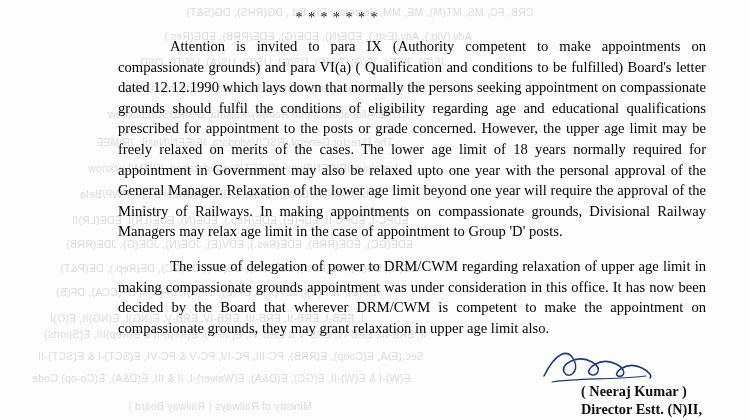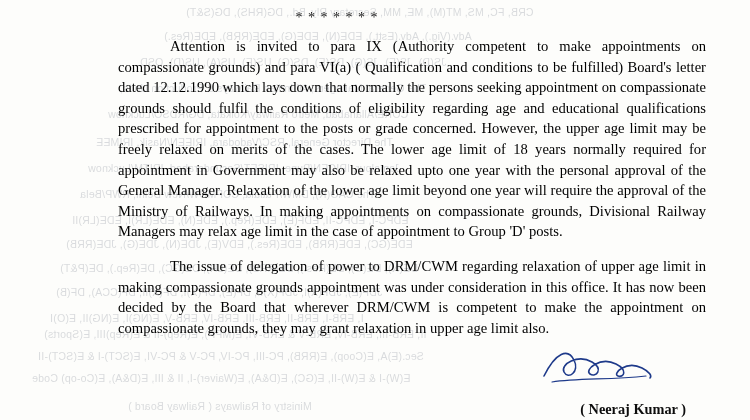--- a/index.html
+++ b/index.html
@@ -52,21 +52,21 @@
     text-align: justify;
     text-justify: inter-word;
     font-size: 14.6px;
     line-height: 20.6px;
     text-indent: 52px;
     color: #000000;
   }
 
   .signature-block {
     position: absolute;
-    right: 64px;
+    right: 48px;
     bottom: 2px;
     text-align: left;
     font-size: 14.3px;
     line-height: 18px;
     font-weight: bold;
     color: #0d0d0d;
     margin-left: 24px;
   }
   .signature-block .line {
     white-space: nowrap;
@@ -116,15 +116,16 @@
 
   <div class="sig-scribble">
     <svg width="120" height="42" viewBox="0 0 120 42">
       <path d="M6 34 C 18 10, 30 6, 36 18 C 42 30, 30 38, 26 30 C 22 22, 40 12, 54 20 C 66 27, 58 36, 52 32 C 46 28, 62 14, 78 22 C 90 28, 86 36, 80 34 C 74 32, 88 18, 104 26 C 112 30, 114 34, 112 36" fill="none" stroke="#1e3a8a" stroke-width="1.6" stroke-linecap="round"></path>
       <path d="M14 40 C 40 36, 72 38, 108 34" fill="none" stroke="#1e3a8a" stroke-width="1.2" stroke-linecap="round"></path>
     </svg>
   </div>
 
   <div class="signature-block">
     <div class="line">( Neeraj Kumar )</div>
+    <div class="line">Director Estt. (N)II,</div>
   </div>
 
 </div>
 
 </body></html>

